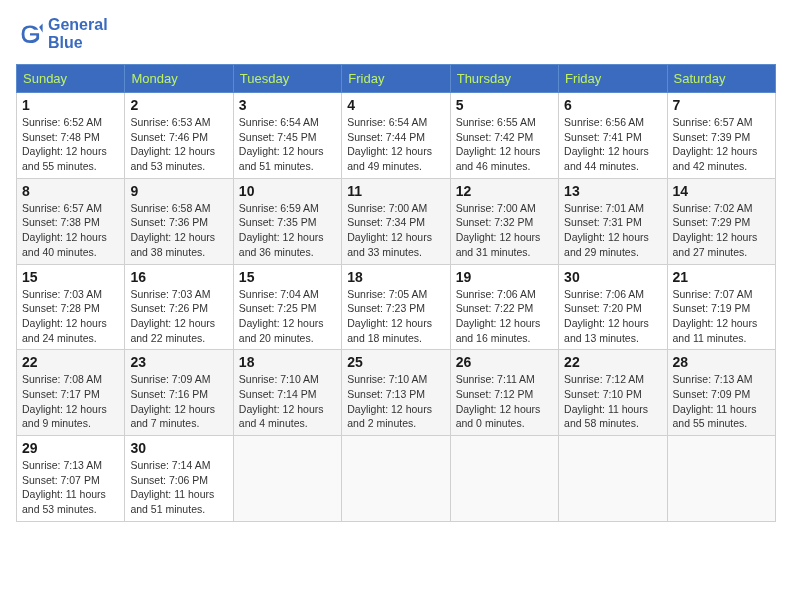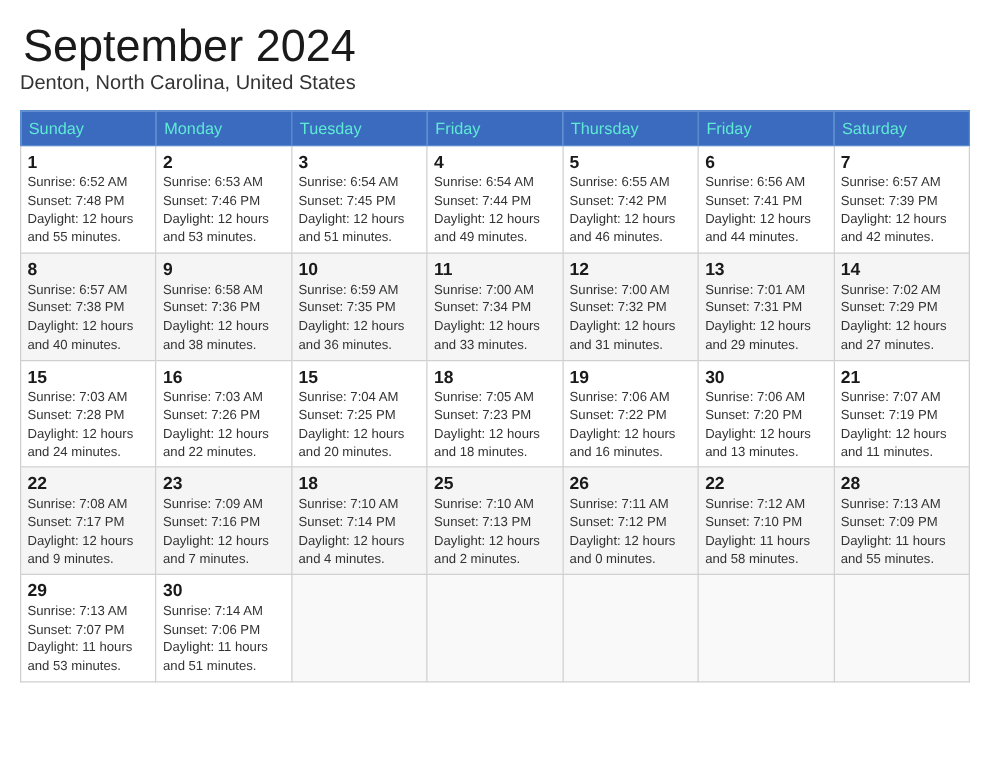--- a/index.html
+++ b/index.html
@@ -37,21 +37,21 @@
       font-size: 16px;
       color: #333;
     }
     .calendar {
       width: 100%;
       border-collapse: collapse;
       font-size: 11px;
     }
     .calendar th {
       background: #3a6bbf;
-      color: #5eead4;
+      color: #bef264;
       text-align: left;
       padding: 6px 6px;
       font-size: 13px;
       font-weight: normal;
       border: 1px solid #5a8bcf;
     }
     .calendar td {
       border: 1px solid #d0d0d0;
       vertical-align: top;
       padding: 4px 5px;
@@ -75,23 +75,29 @@
       line-height: 1.4;
     }
     .empty-cell {
       background: #f9f9f9 !important;
     }
   </style>
 </head>
 <body>
 
 <div class="header-area">
-  <div class="title-area">
-    <div class="month-title">September 2024</div>
-    <div class="location">Denton, North Carolina, United States</div>
+  <div class="logo">
+    <svg class="logo-icon" viewBox="0 0 40 40">
+      <path d="M8 20 Q8 8 20 8 Q28 8 32 14 L26 14 Q23 11 20 11 Q12 11 12 20 Q12 29 20 29 Q26 29 29 25 L29 22 L20 22 L20 19 L33 19 L33 27 Q29 33 20 33 Q8 33 8 20 Z" fill="#3a6bbf"></path>
+      <path d="M33 10 L38 5 L38 18 Z" fill="#3a6bbf"></path>
+    </svg>
+    <div>
+      <div style="font-size:16px;font-weight:bold;color:#3a6bbf;">General</div>
+      <div style="font-size:16px;font-weight:bold;color:#3a6bbf;">Blue</div>
+    </div>
   </div>
 </div>
 
 <table class="calendar">
   <thead>
     <tr id="day-headers">
         <th>Sunday</th>
         <th>Monday</th>
         <th>Tuesday</th>
         <th>Friday</th>

